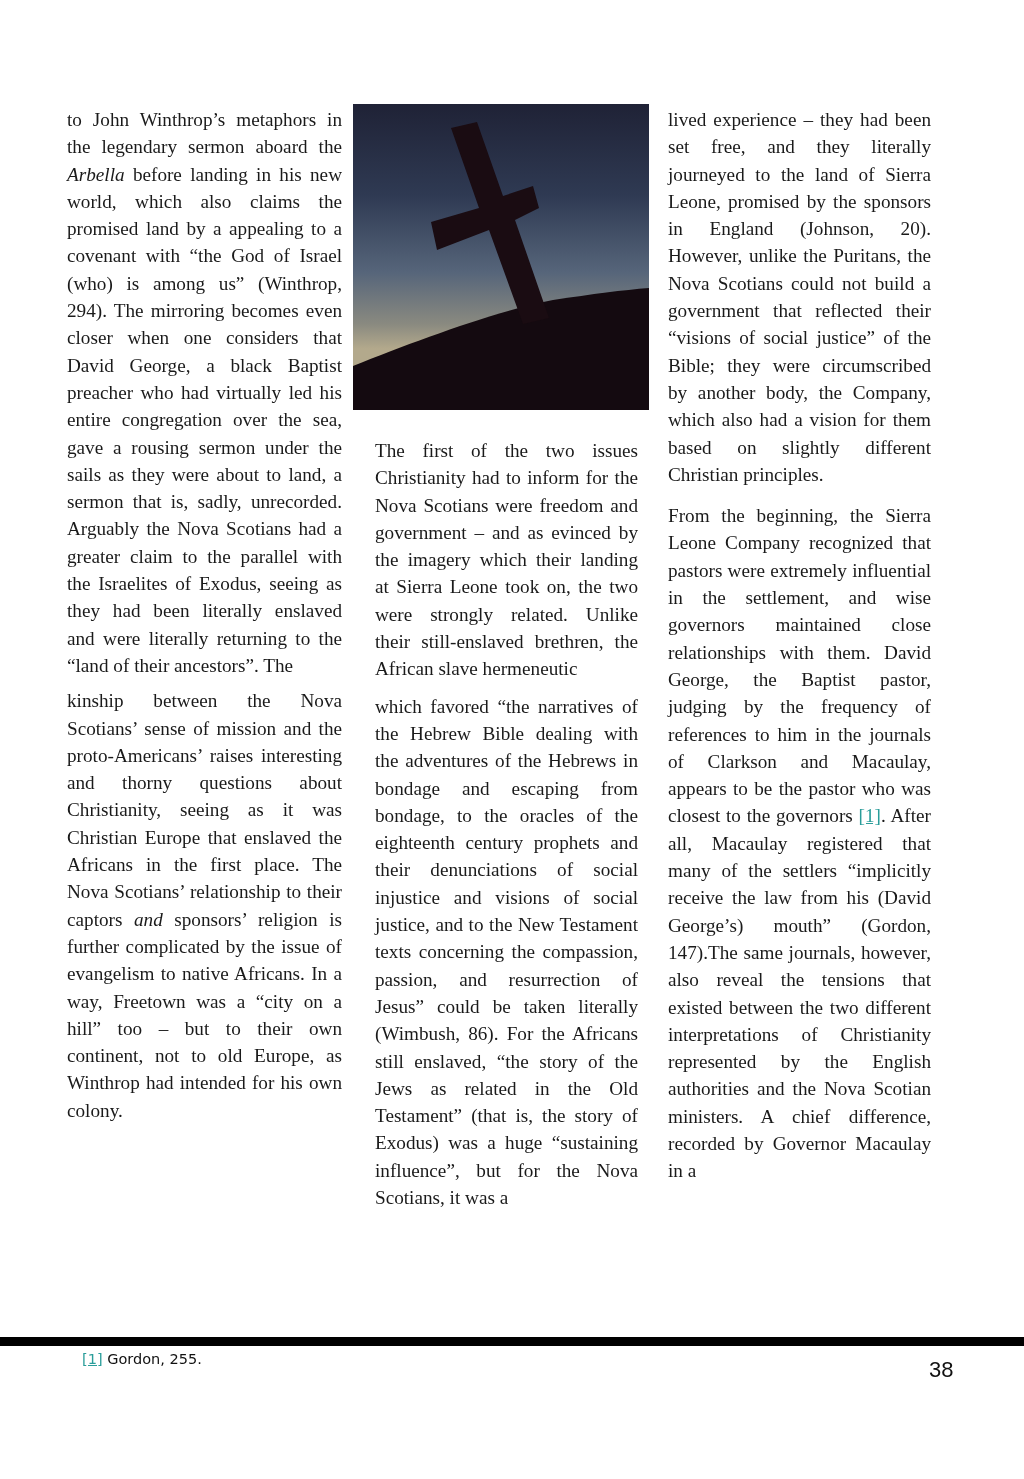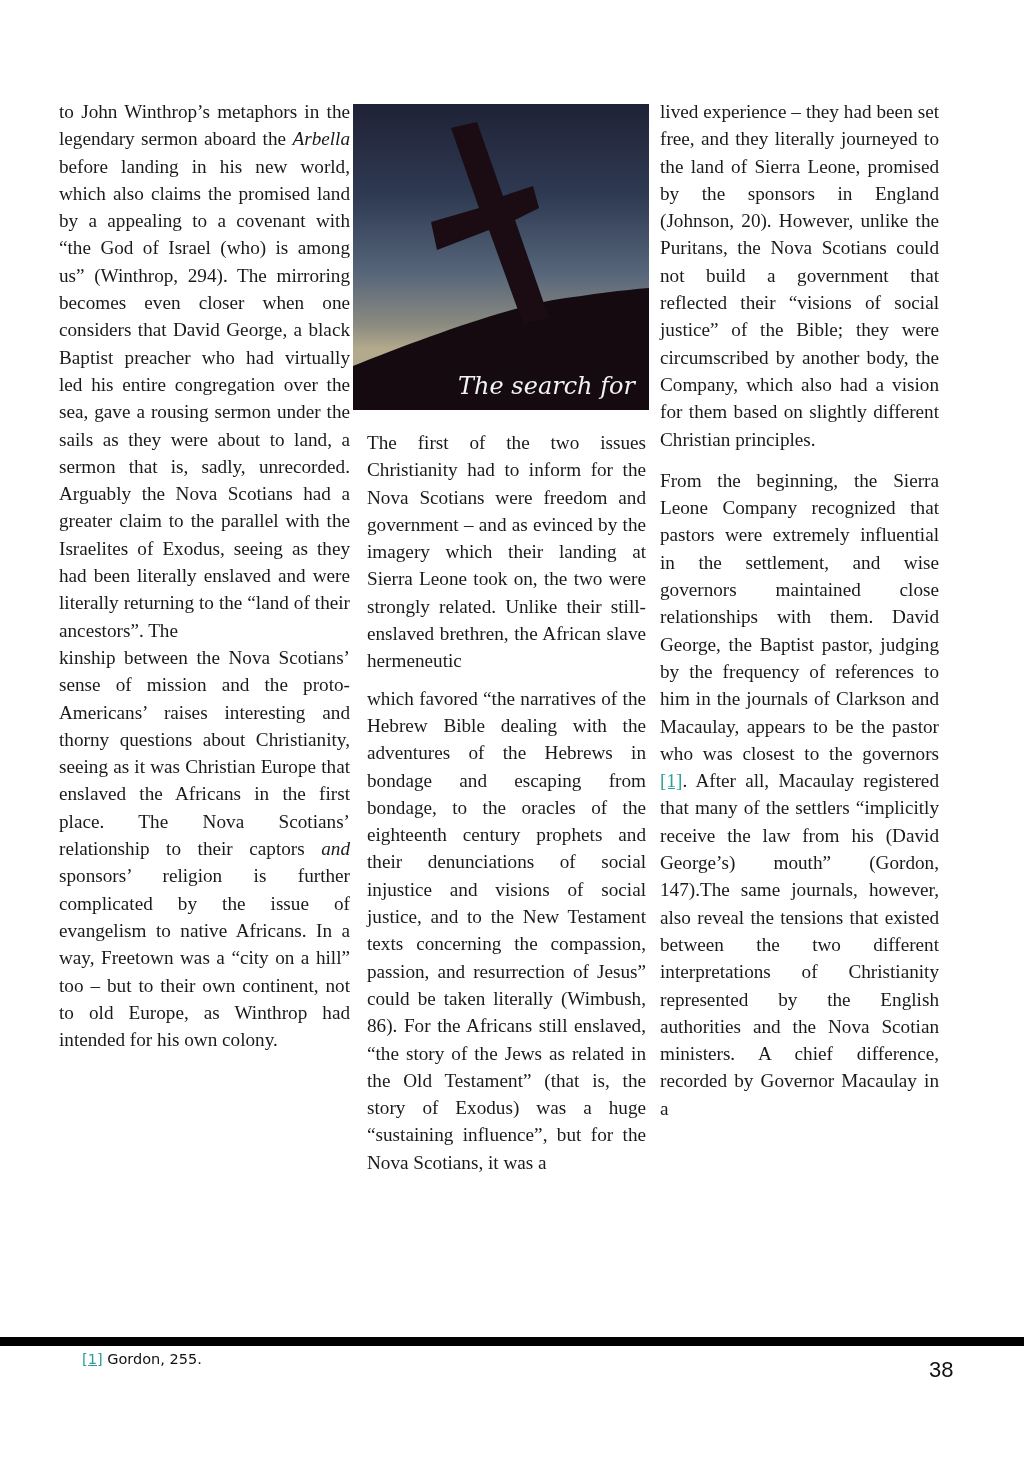--- a/index.html
+++ b/index.html
@@ -5,21 +5,21 @@
   html, body { margin: 0; padding: 0; background: #ffffff; }
   body { width: 1024px; height: 1479px; position: relative; overflow: hidden; }
   .col {
     position: absolute;
     font-family: "Liberation Serif", "DejaVu Serif", serif;
     font-size: 19.2px;
     line-height: 27.3px;
     color: #1a1a1a;
     text-align: justify;
   }
-  .col p { margin: 0; }
+  .col p { margin: 8px; }
   #col1 { left: 59px; top: 98px; width: 291px; }
   #col2 { left: 367px; top: 429px; width: 279px; }
   #col2 p + p { margin-top: 10px; }
   #col3 { left: 660px; top: 98px; width: 279px; }
   #col3 p + p { margin-top: 14px; }
   .fnref { color: #2a9d9a; text-decoration: underline; }
   .photo {
     position: absolute; left: 353px; top: 104px; width: 296px; height: 306px;
     overflow: hidden;
     background: linear-gradient(180deg, #1f2236 0%, #2f3a53 30%, #56657a 55%, #8a8a80 72%, #b3a98c 80%);
@@ -48,21 +48,20 @@
   <p><span>to John Winthrop’s metaphors in the legendary sermon aboard the </span><i>Arbella</i><span> before landing in his new world, which also claims the promised land by a appealing to a covenant with “the God of Israel (who) is among us” (Winthrop, 294). The mirroring becomes even closer when one considers that David George, a black Baptist preacher who had virtually led his entire congregation over the sea, gave a rousing sermon under the sails as they were about to land, a sermon that is, sadly, unrecorded. Arguably the Nova Scotians had a greater claim to the parallel with the Israelites of Exodus, seeing as they had been literally enslaved and were literally returning to the “land of their ancestors”. The</span></p>
   <p style="text-align:justify;"><span>kinship between the Nova Scotians’ sense of mission and the proto-Americans’ raises interesting and thorny questions about Christianity, seeing as it was Christian Europe that enslaved the Africans in the first place. The Nova Scotians’ relationship to their captors </span><i>and</i><span> sponsors’ religion is further complicated by the issue of evangelism to native Africans. In a way, Freetown was a “city on a hill” too – but to their own continent, not to old Europe, as Winthrop had intended for his own colony.</span></p>
 </div>
 
 <div class="photo">
   <svg width="296" height="306" viewBox="0 0 296 306">
     <path d="M0 262 C 60 238, 140 208, 200 196 C 240 190, 270 186, 296 184 L 296 306 L 0 306 Z" fill="#140a10"></path>
     <path d="M98 24 L124 18 L150 92 L180 82 L186 104 L162 116 L196 214 L170 220 L136 126 L84 146 L78 118 L126 104 Z" fill="#1a0c12"></path>
   </svg>
   <div class="caption">
-    <div>The search for</div>
   </div>
 </div>
 
 <div id="col2" class="col">
   <p>The first of the two issues Christianity had to inform for the Nova Scotians were freedom and government – and as evinced by the imagery which their landing at Sierra Leone took on, the two were strongly related. Unlike their still-enslaved brethren, the African slave hermeneutic</p>
   <p>which favored “the narratives of the Hebrew Bible dealing with the adventures of the Hebrews in bondage and escaping from bondage, to the oracles of the eighteenth century prophets and their denunciations of social injustice and visions of social justice, and to the New Testament texts concerning the compassion, passion, and resurrection of Jesus” could be taken literally (Wimbush, 86). For the Africans still enslaved, “the story of the Jews as related in the Old Testament” (that is, the story of Exodus) was a huge “sustaining influence”, but for the Nova Scotians, it was a</p>
 </div>
 
 <div id="col3" class="col">
   <p>lived experience – they had been set free, and they literally journeyed to the land of Sierra Leone, promised by the sponsors in England (Johnson, 20). However, unlike the Puritans, the Nova Scotians could not build a government that reflected their “visions of social justice” of the Bible; they were circumscribed by another body, the Company, which also had a vision for them based on slightly different Christian principles.</p>

